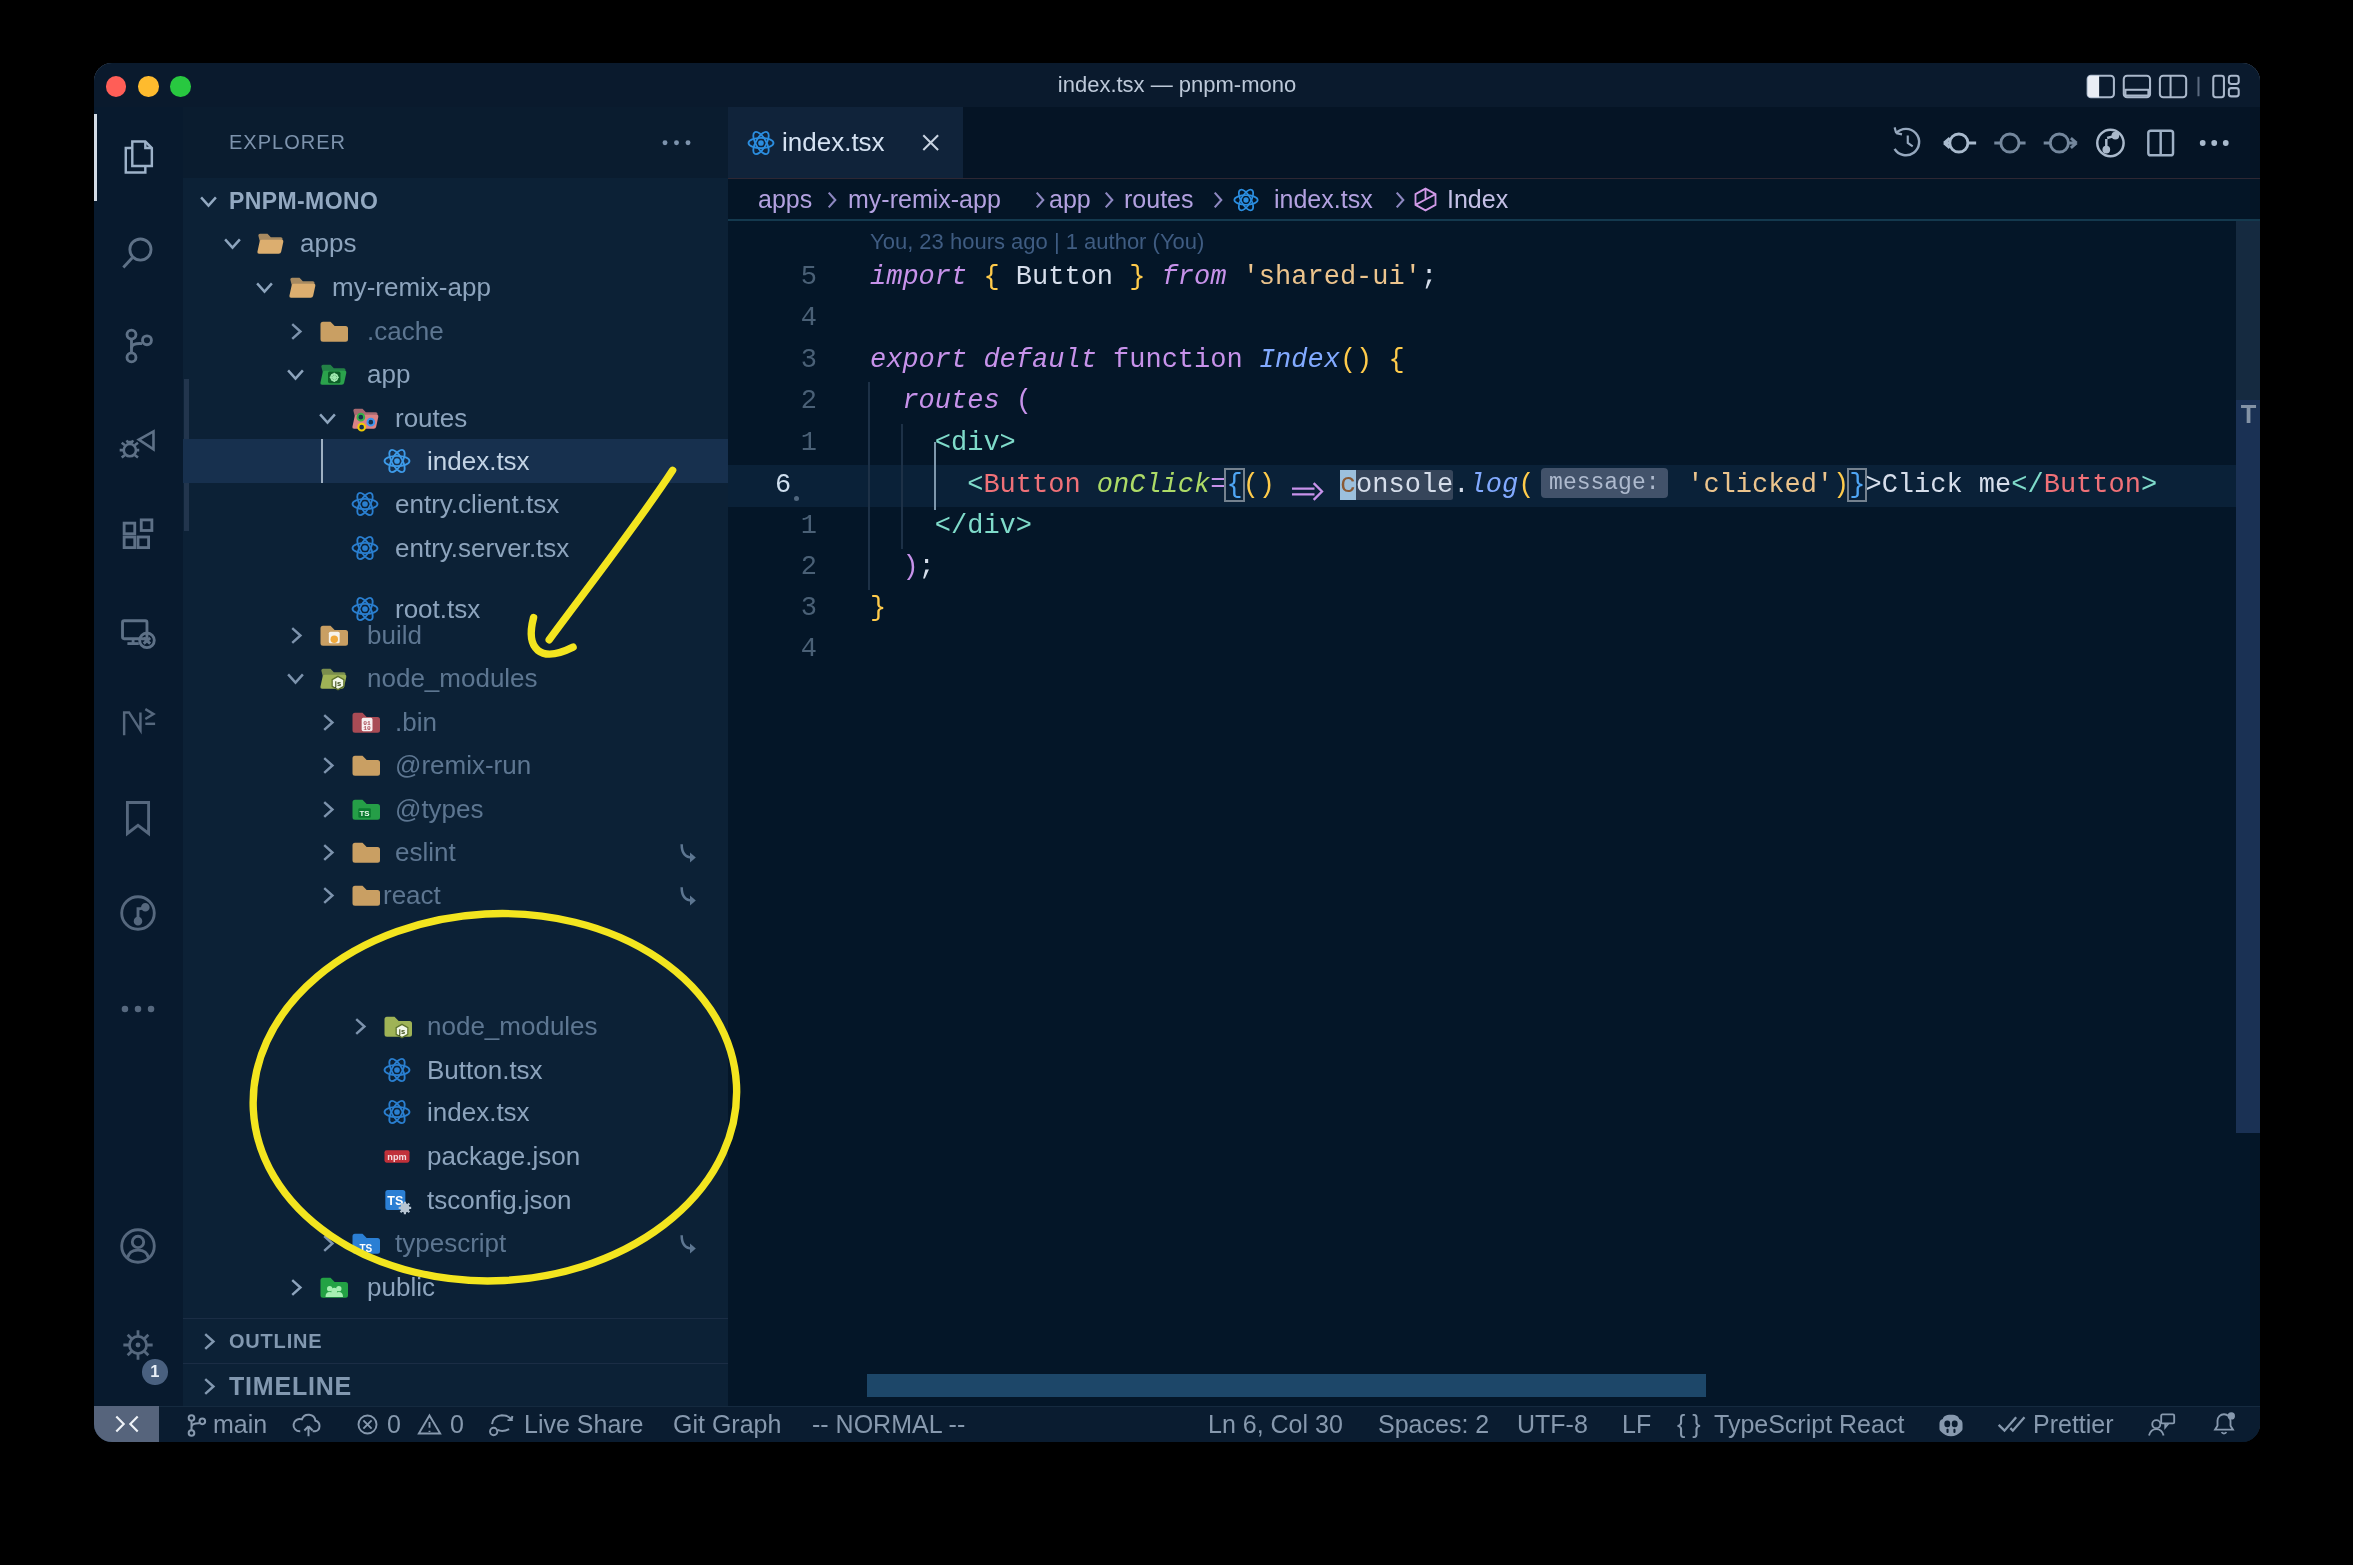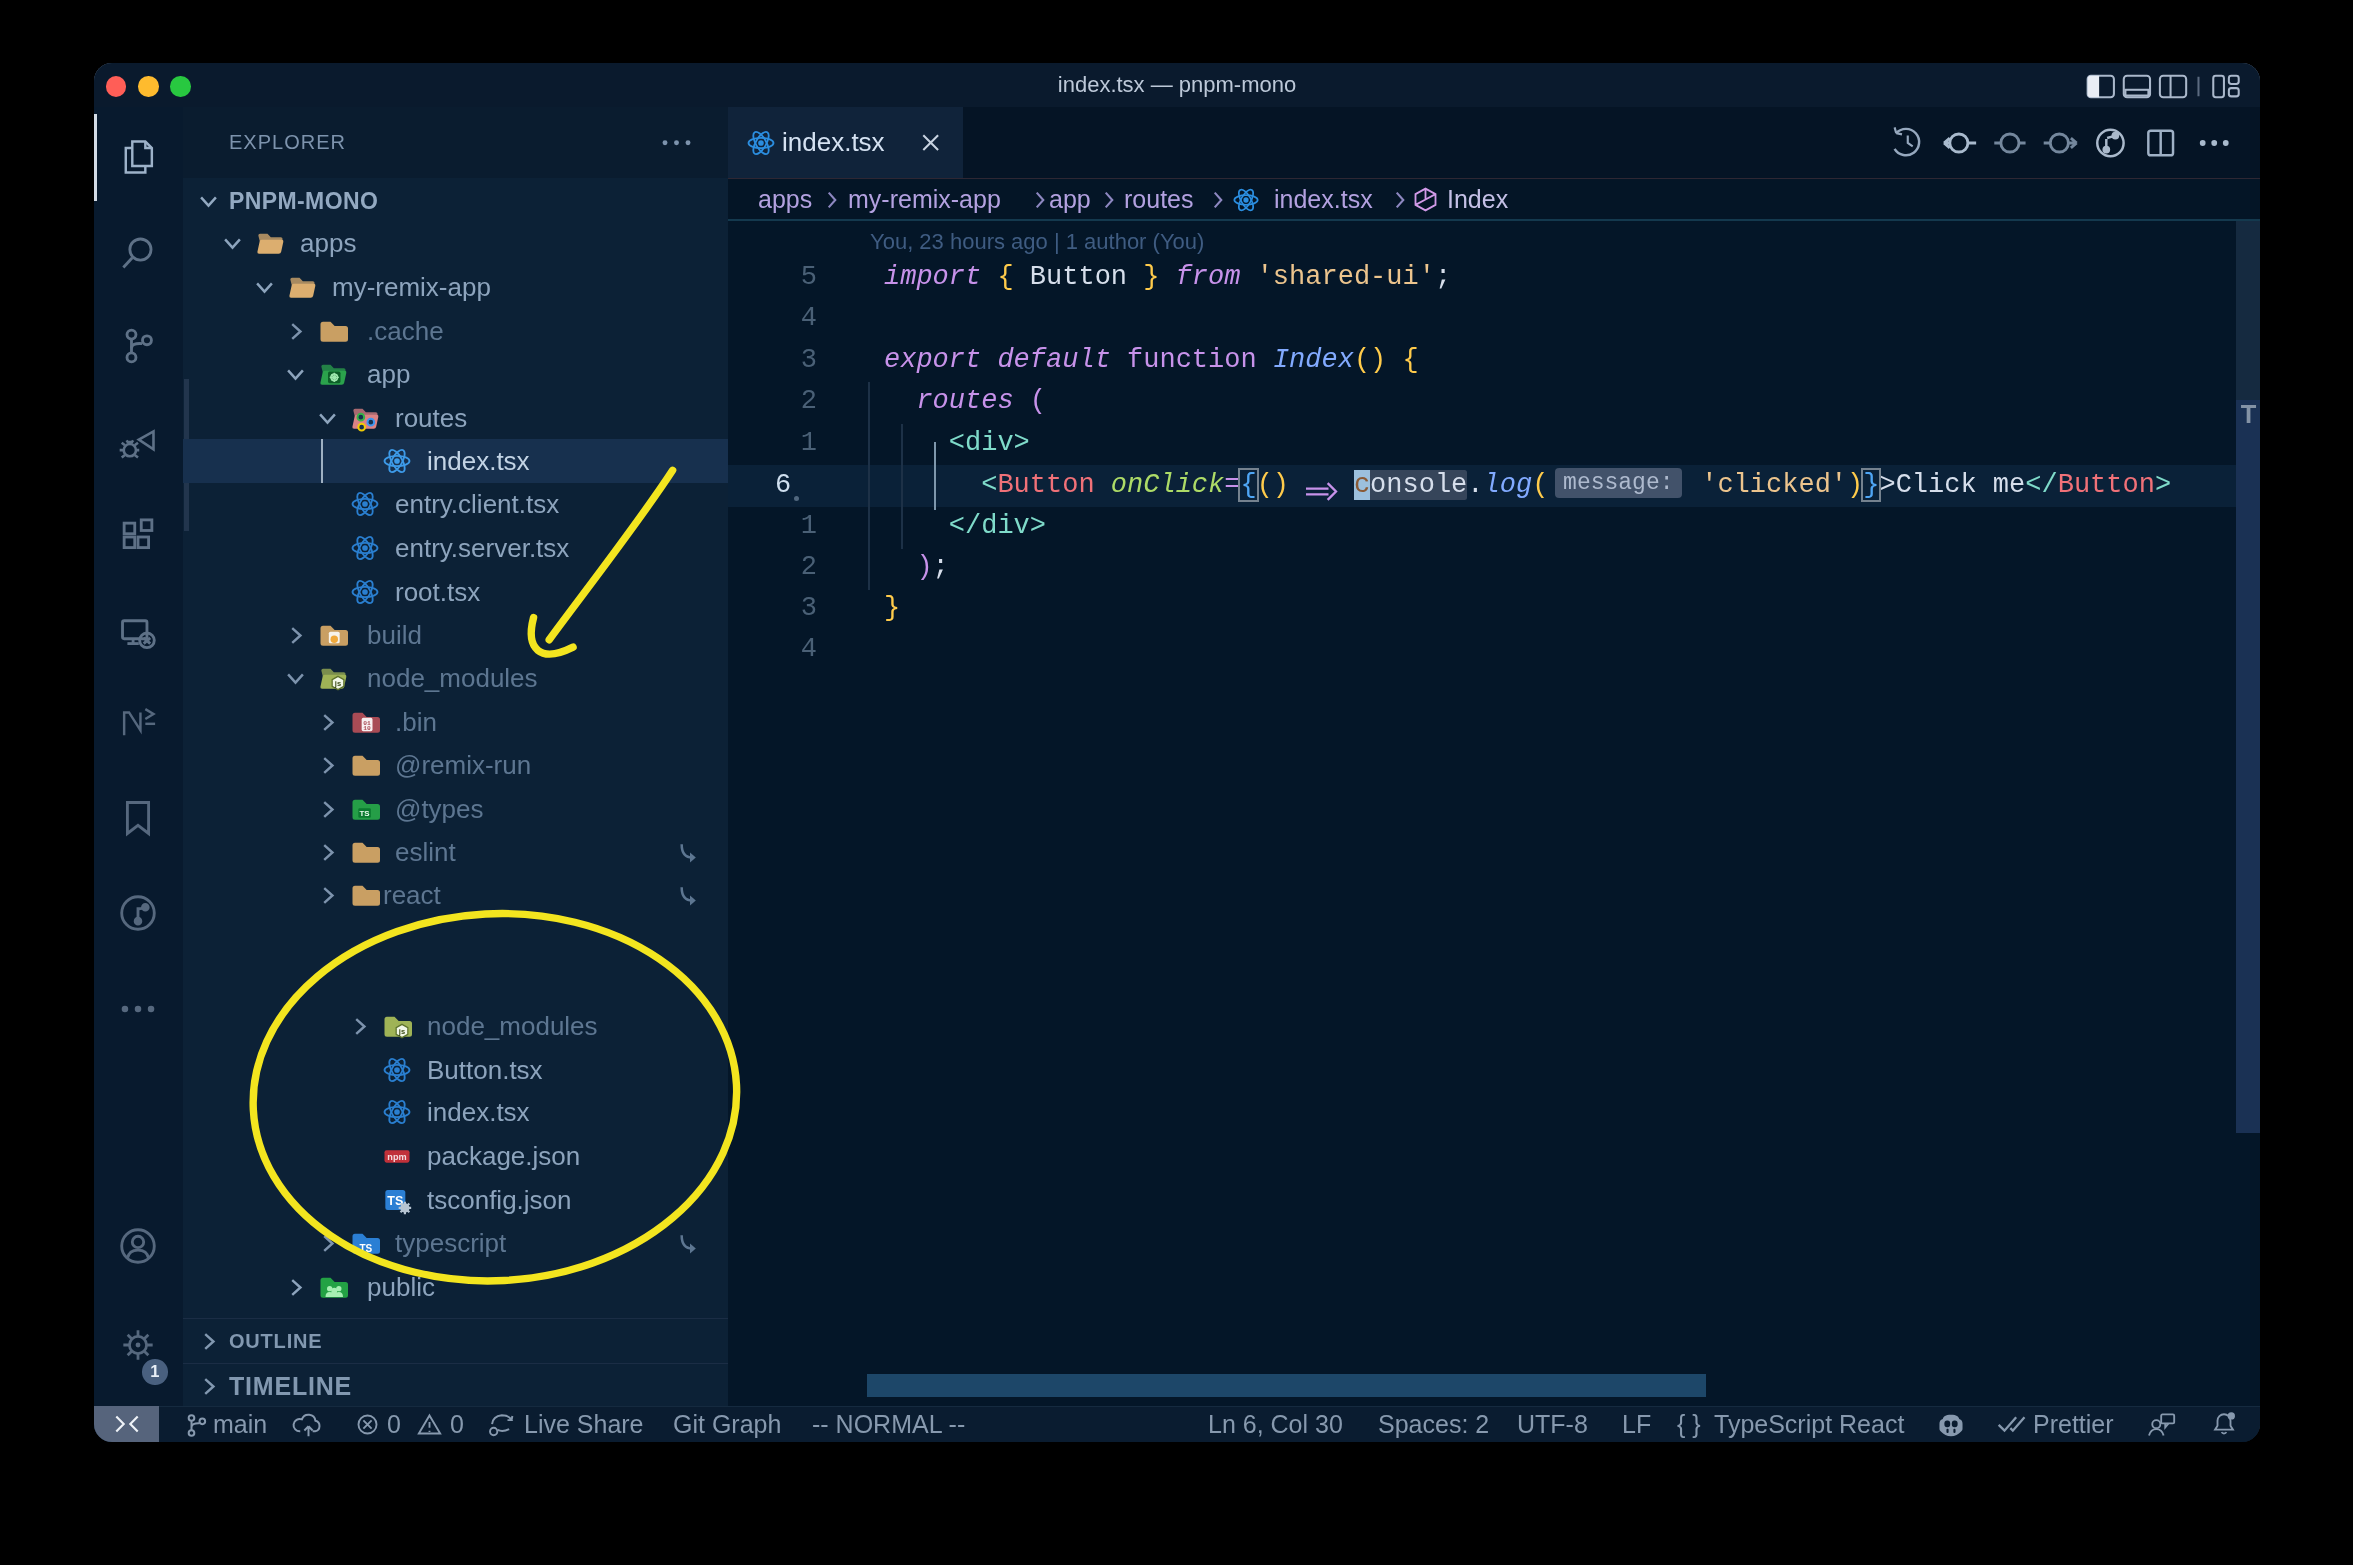--- a/index.html
+++ b/index.html
@@ -27,21 +27,21 @@
   
   #editor { position:absolute; left:634px; top:44px; width:1532px; height:1300px; background:#041628; }
   #tabstrip { position:absolute; left:0; top:0; width:1532px; height:71px; background:#051425; }
   #tab { position:absolute; left:0; top:0; width:235px; height:71px; background:#10233a; }
   #tabborder { position:absolute; left:0; top:71px; width:1532px; height:1.6px; background:#2e2733; }
   #breadcrumbs { position:absolute; left:0; top:72px; width:1532px; height:41px; background:#041526;
                  color:#b3a1e0; font-size:25px; line-height:41px; white-space:pre; }
   #bcline { position:absolute; left:0; top:112px; width:1532px; height:1.6px; background:#14394e; }
   #code { position:absolute; left:0; top:114px; width:1532px; height:1186px;border-radius:23px; }
   .cl { position:absolute; left:0; width:1593px; height:41px; line-height:41px; color:#d6deeb;
-        font-family:"Liberation Mono", monospace; font-size:27px; white-space:pre;margin-left:14px; }
+        font-family:"Liberation Mono", monospace; font-size:27px; white-space:pre; }
   .ln { position:absolute; width:89px; text-align:right; color:#4a6076; font-family:"Liberation Mono", monospace; font-size:27px; line-height:41px; }
   .codetext { position:absolute; left:142px; }
   .kw { color:#c792ea; font-style:italic; }
   .kp { color:#c792ea; }
   .gold { color:#ffcb4b; }
   .blu { color:#4fa6f5; }
   .fn { color:#82aaff; font-style:italic; }
   .str { color:#ecc48d; }
   .tag { color:#7fdbca; }
   .cmp { color:#f07178; }
@@ -261,21 +261,21 @@
           <use href="#react"></use>
         </svg>
       <div class="rowlabel" style="left:212px;">entry.client.tsx</div>
     </div>
     <div class="treerow" style="top:419px;">
       <svg class="ficon" style="left:167px; color:#2a7fd0;" viewBox="0 0 36 36">
           <use href="#react"></use>
         </svg>
       <div class="rowlabel" style="left:212px;">entry.server.tsx</div>
     </div>
-    <div class="treerow" style="top:463px;">
+    <div class="treerow" style="top:480px;">
       <svg class="ficon" style="left:167px; color:#2a7fd0;" viewBox="0 0 36 36">
           <use href="#react"></use>
         </svg>
       <div class="rowlabel" style="left:212px;">root.tsx</div>
     </div>
     <div class="treerow dim" style="top:506px;">
       <svg class="chev" style="left:101px; color:#7d93ad;" viewBox="0 0 28 28">
           <use href="#chevR"></use>
         </svg>
       <svg class="ficon" style="left:135px; color:#c99f63;" viewBox="0 0 36 36" fill="currentColor">

